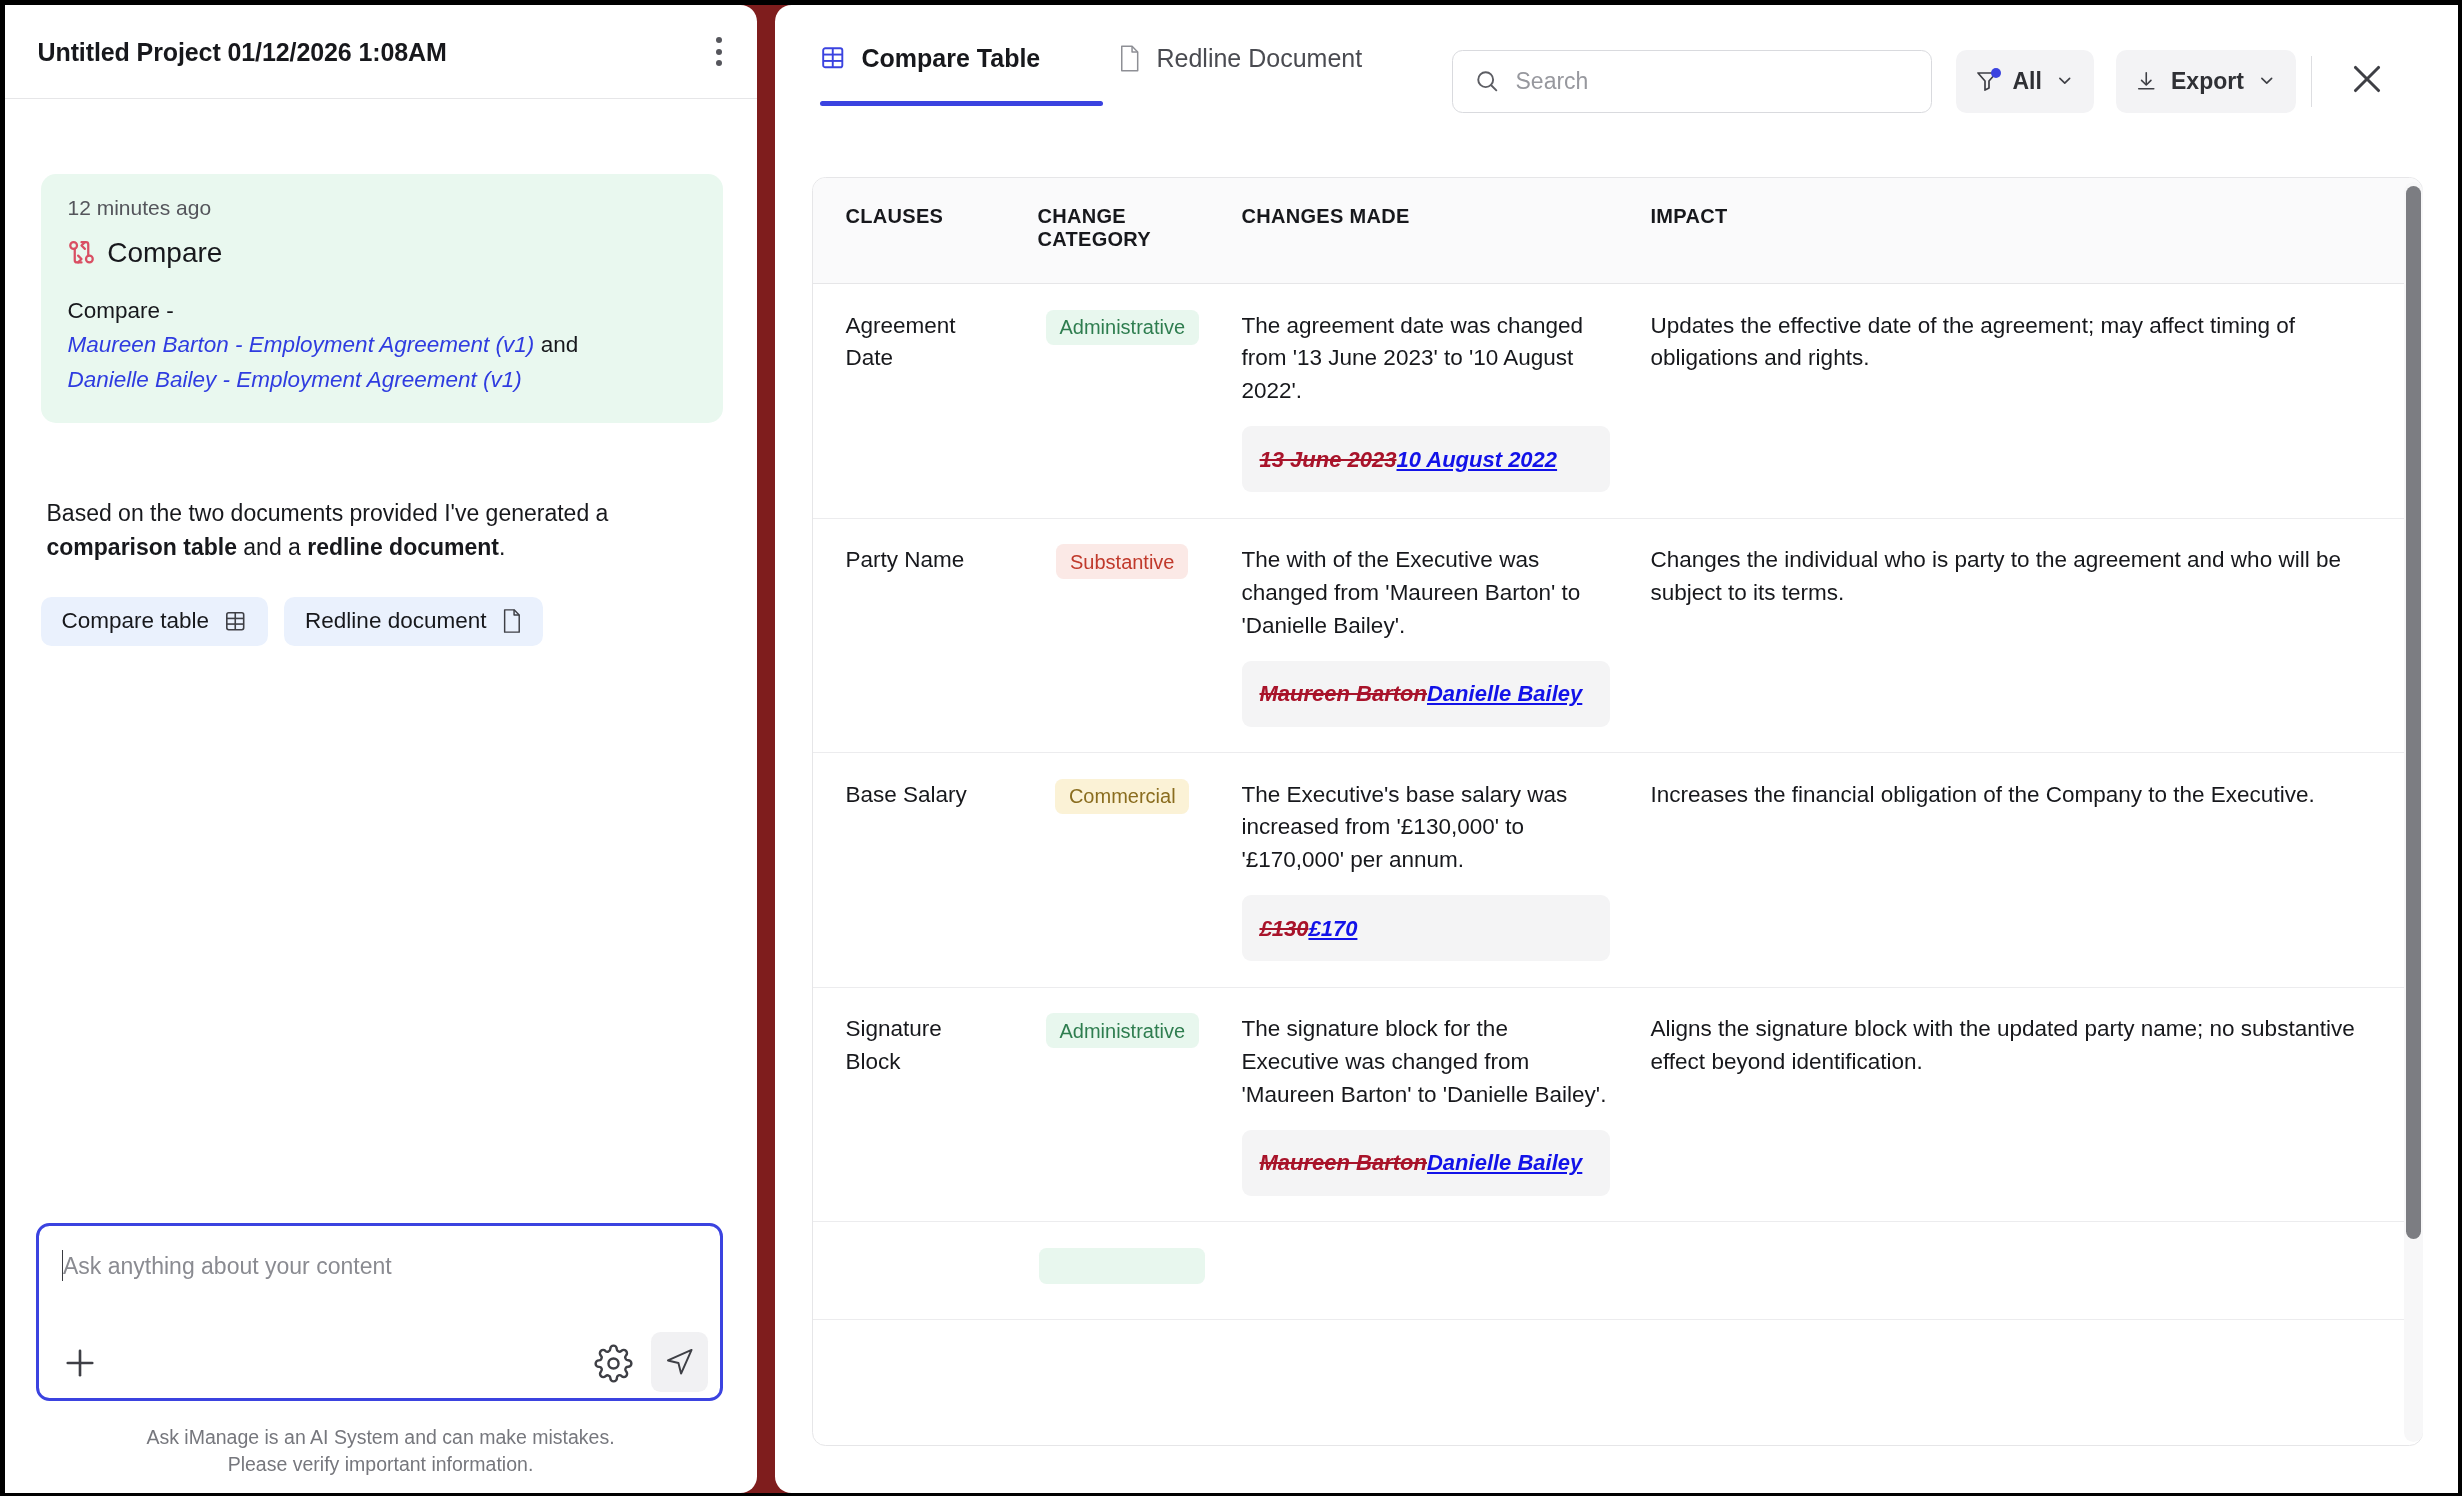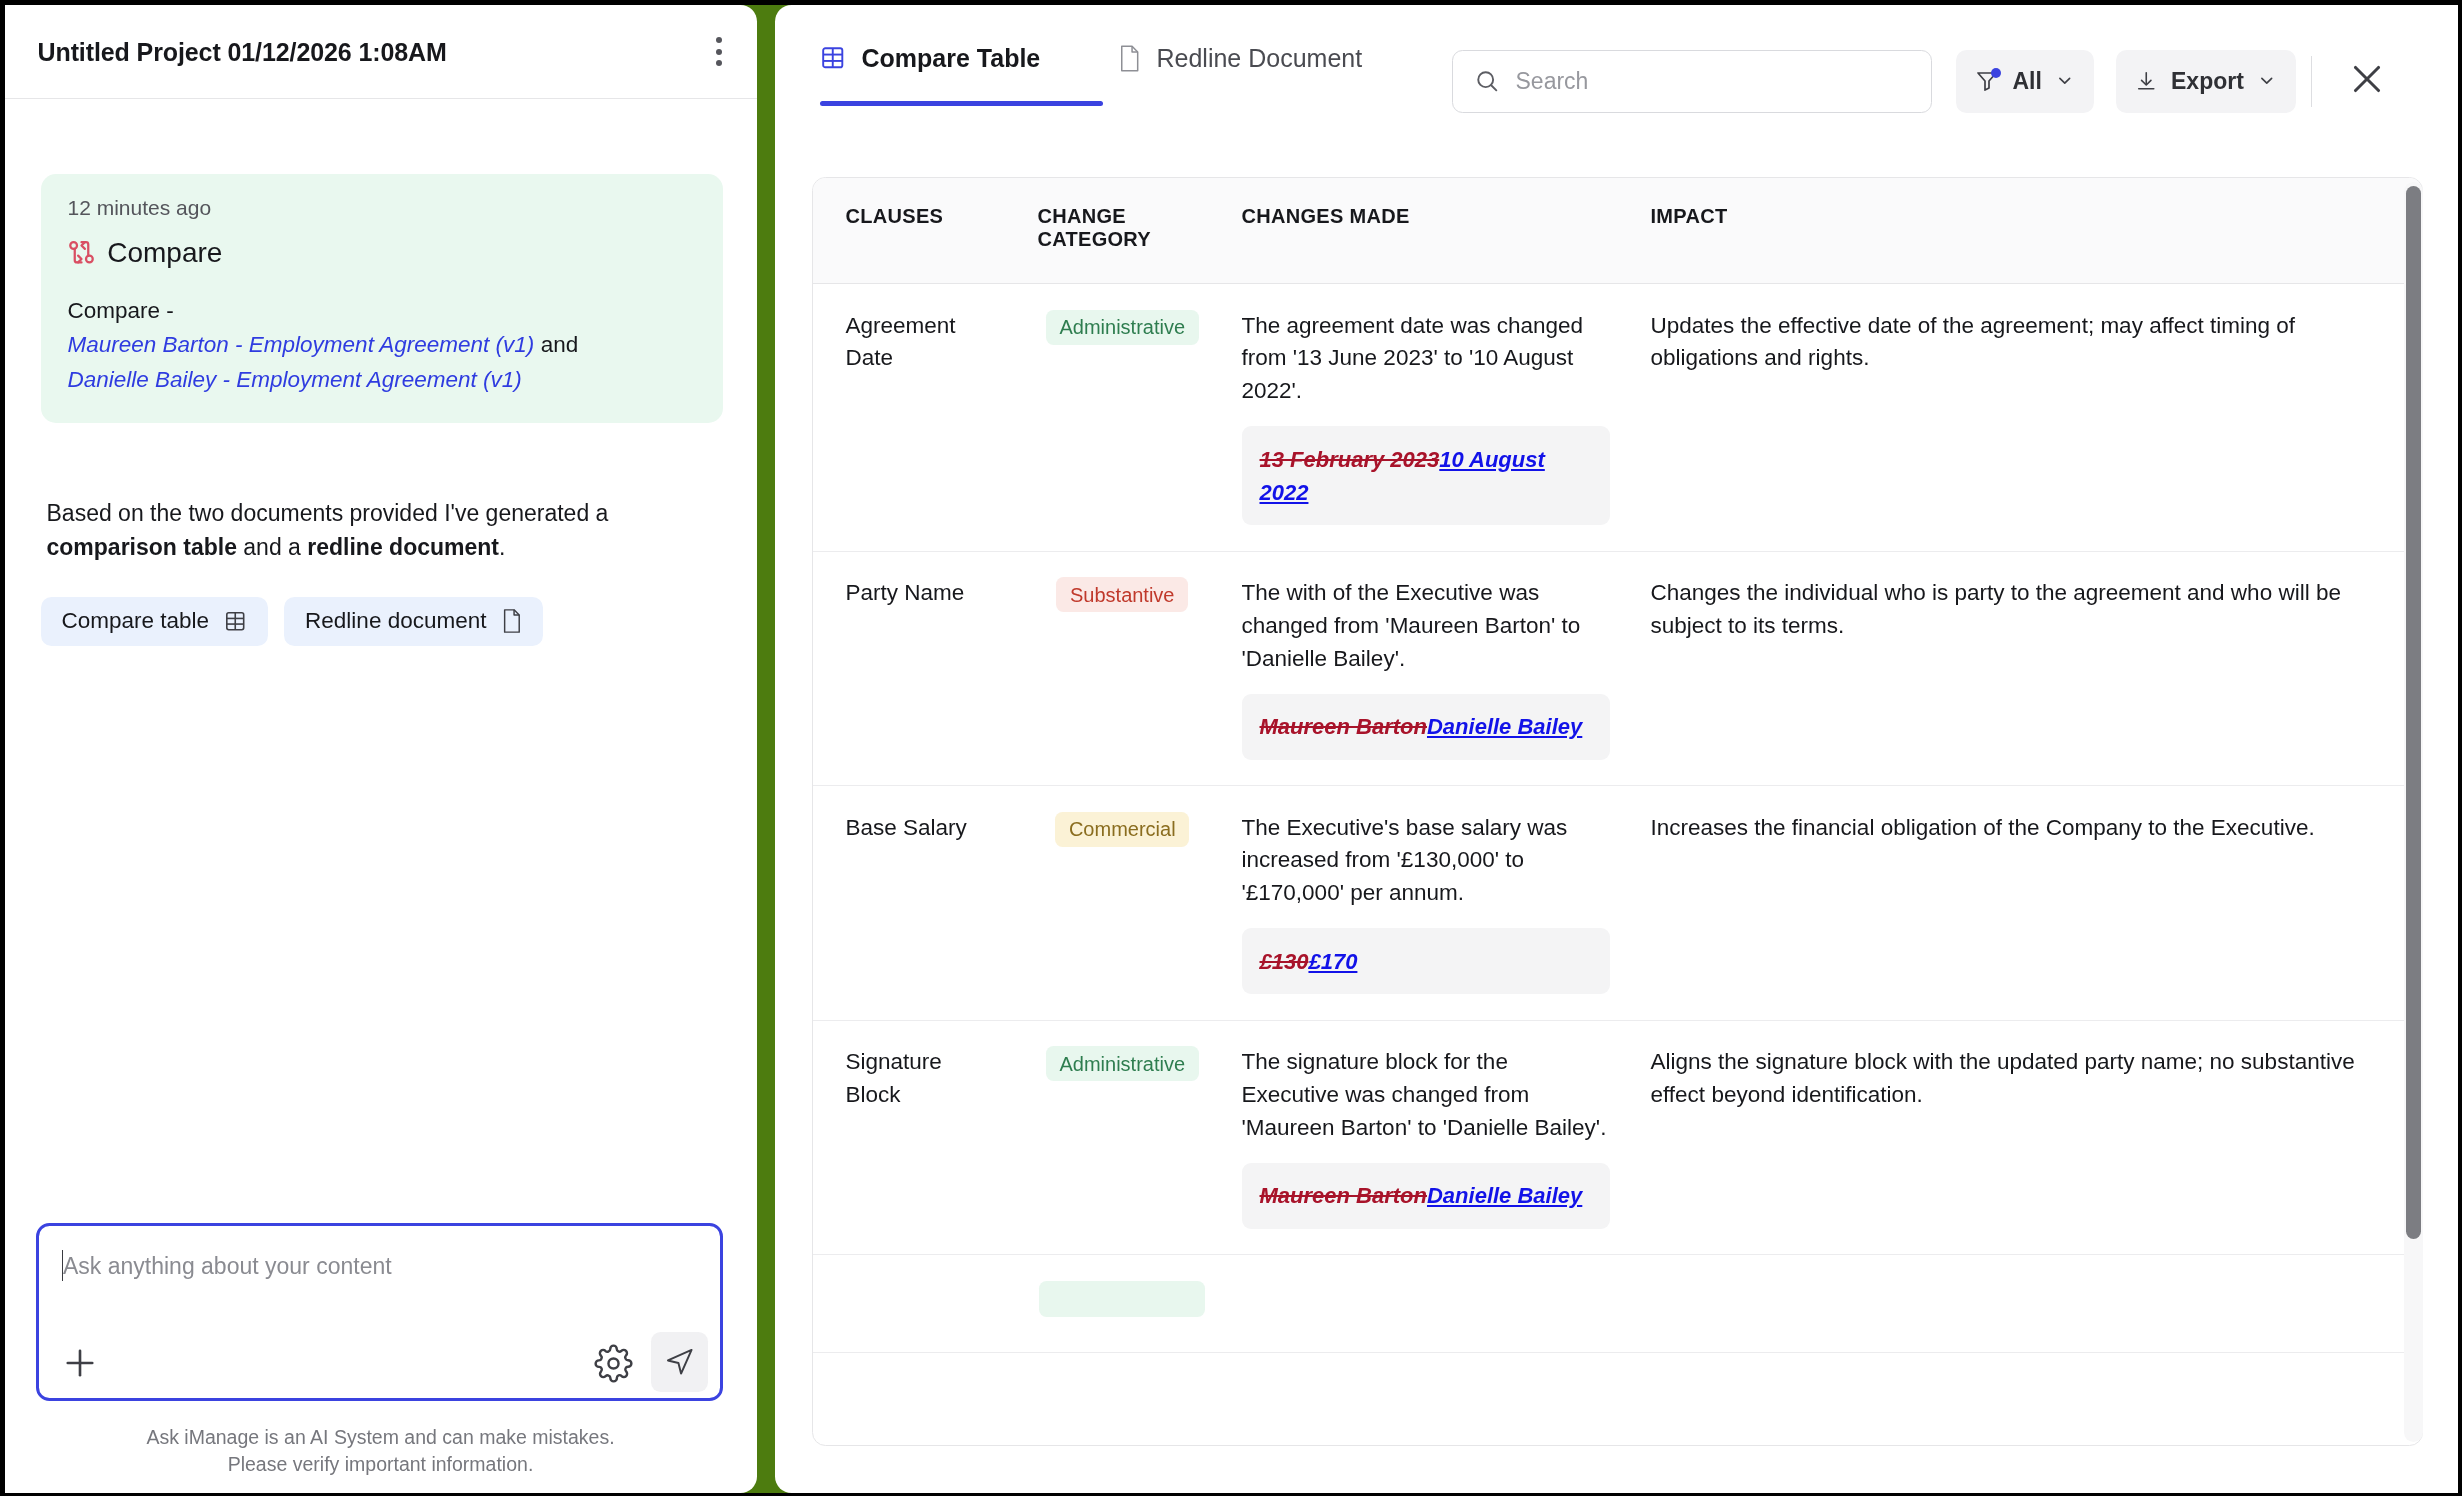--- a/index.html
+++ b/index.html
@@ -10,21 +10,21 @@
     background: #000000;
     font-family: "Liberation Sans", sans-serif;
   }
 
   #app-frame {
     position: absolute;
     left: 4.5px;
     top: 4.5px;
     width: 2453px;
     height: 1488px;
-    background: #4d7c0f;
+    background: #7f1d1d;
     overflow: hidden;
   }
 
   
   #left-panel {
     position: absolute;
     left: 0px;
     top: 0px;
     width: 752px;
     height: 1488px;
@@ -588,21 +588,21 @@
             <th class="col-changes">CHANGES MADE</th>
             <th class="col-impact">IMPACT</th>
           </tr>
         </thead>
         <tbody id="table-body">
             <tr>
               <td class="cell-clause">Agreement Date</td>
               <td class="cell-category"><span class="badge badge-administrative">Administrative</span></td>
               <td class="cell-changes">
                 <div>The agreement date was changed from '13 June 2023' to '10 August 2022'.</div>
-                <div class="redline-box"><span class="rl-del">13 February 2023</span><span class="rl-ins">10 August 2022</span></div>
+                <div class="redline-box"><span class="rl-del">13 June 2023</span><span class="rl-ins">10 August 2022</span></div>
               </td>
               <td class="cell-impact">Updates the effective date of the agreement; may affect timing of obligations and rights.</td>
             </tr>
             <tr>
               <td class="cell-clause">Party Name</td>
               <td class="cell-category"><span class="badge badge-substantive">Substantive</span></td>
               <td class="cell-changes">
                 <div>The with of the Executive was changed from 'Maureen Barton' to 'Danielle Bailey'.</div>
                 <div class="redline-box"><span class="rl-del">Maureen Barton</span><span class="rl-ins">Danielle Bailey</span></div>
               </td>

